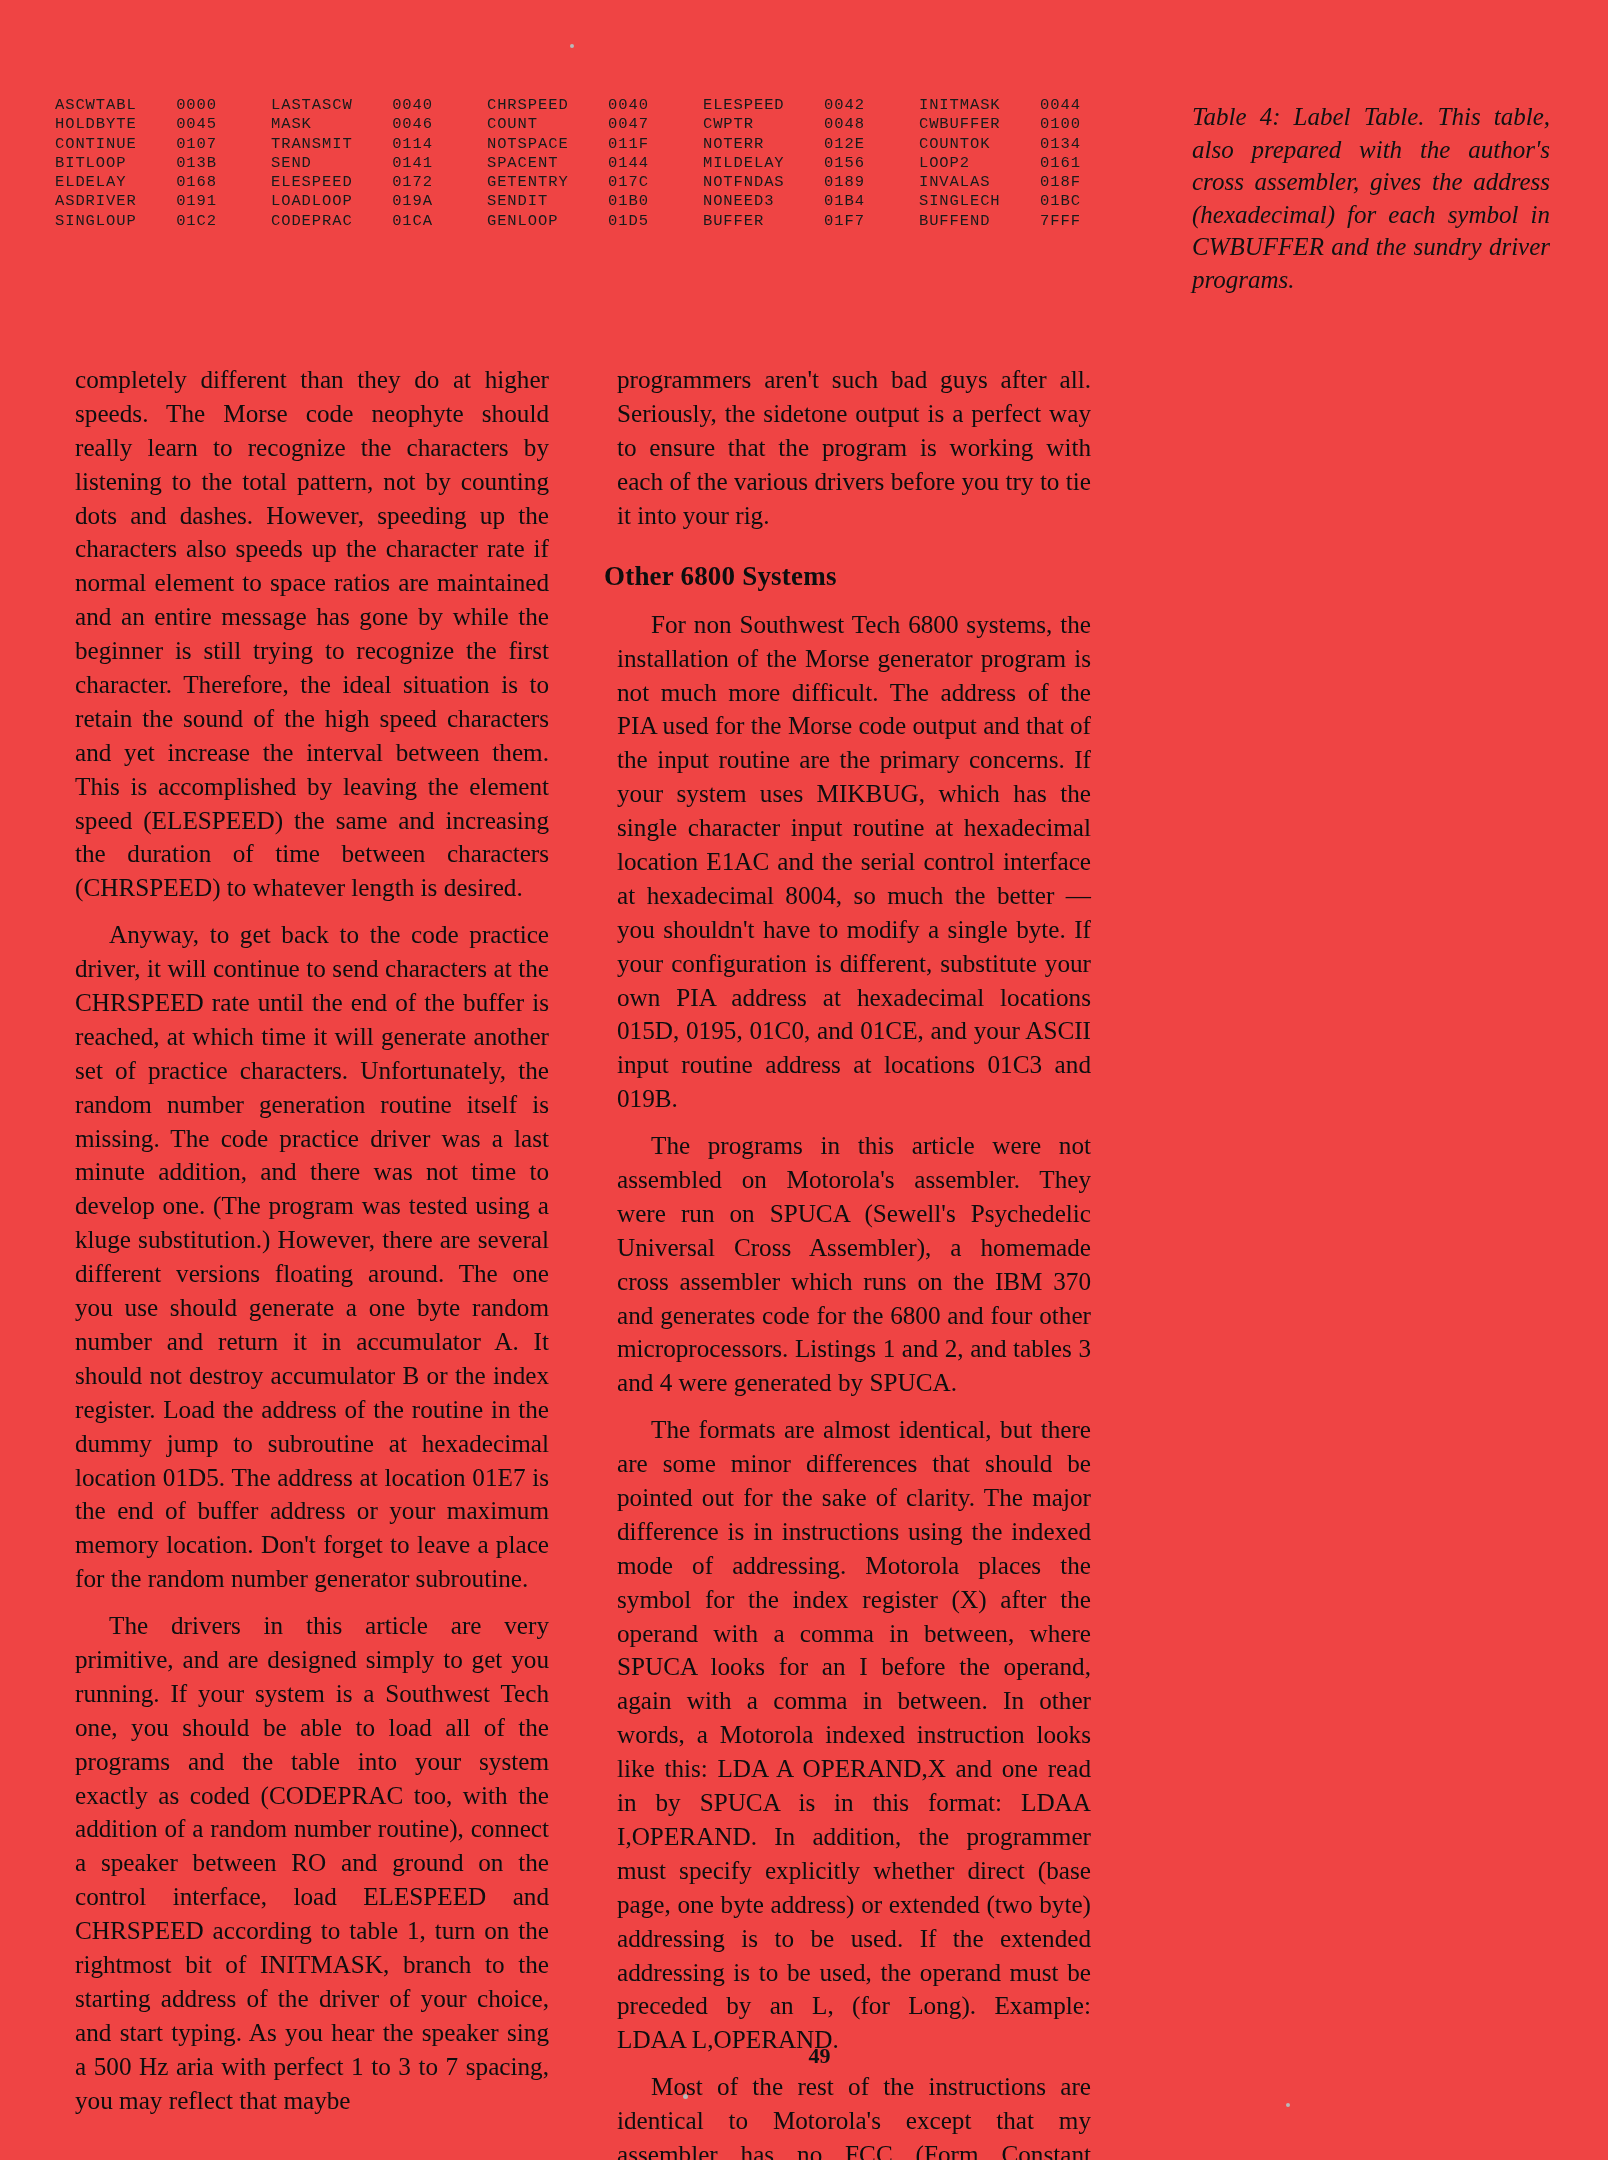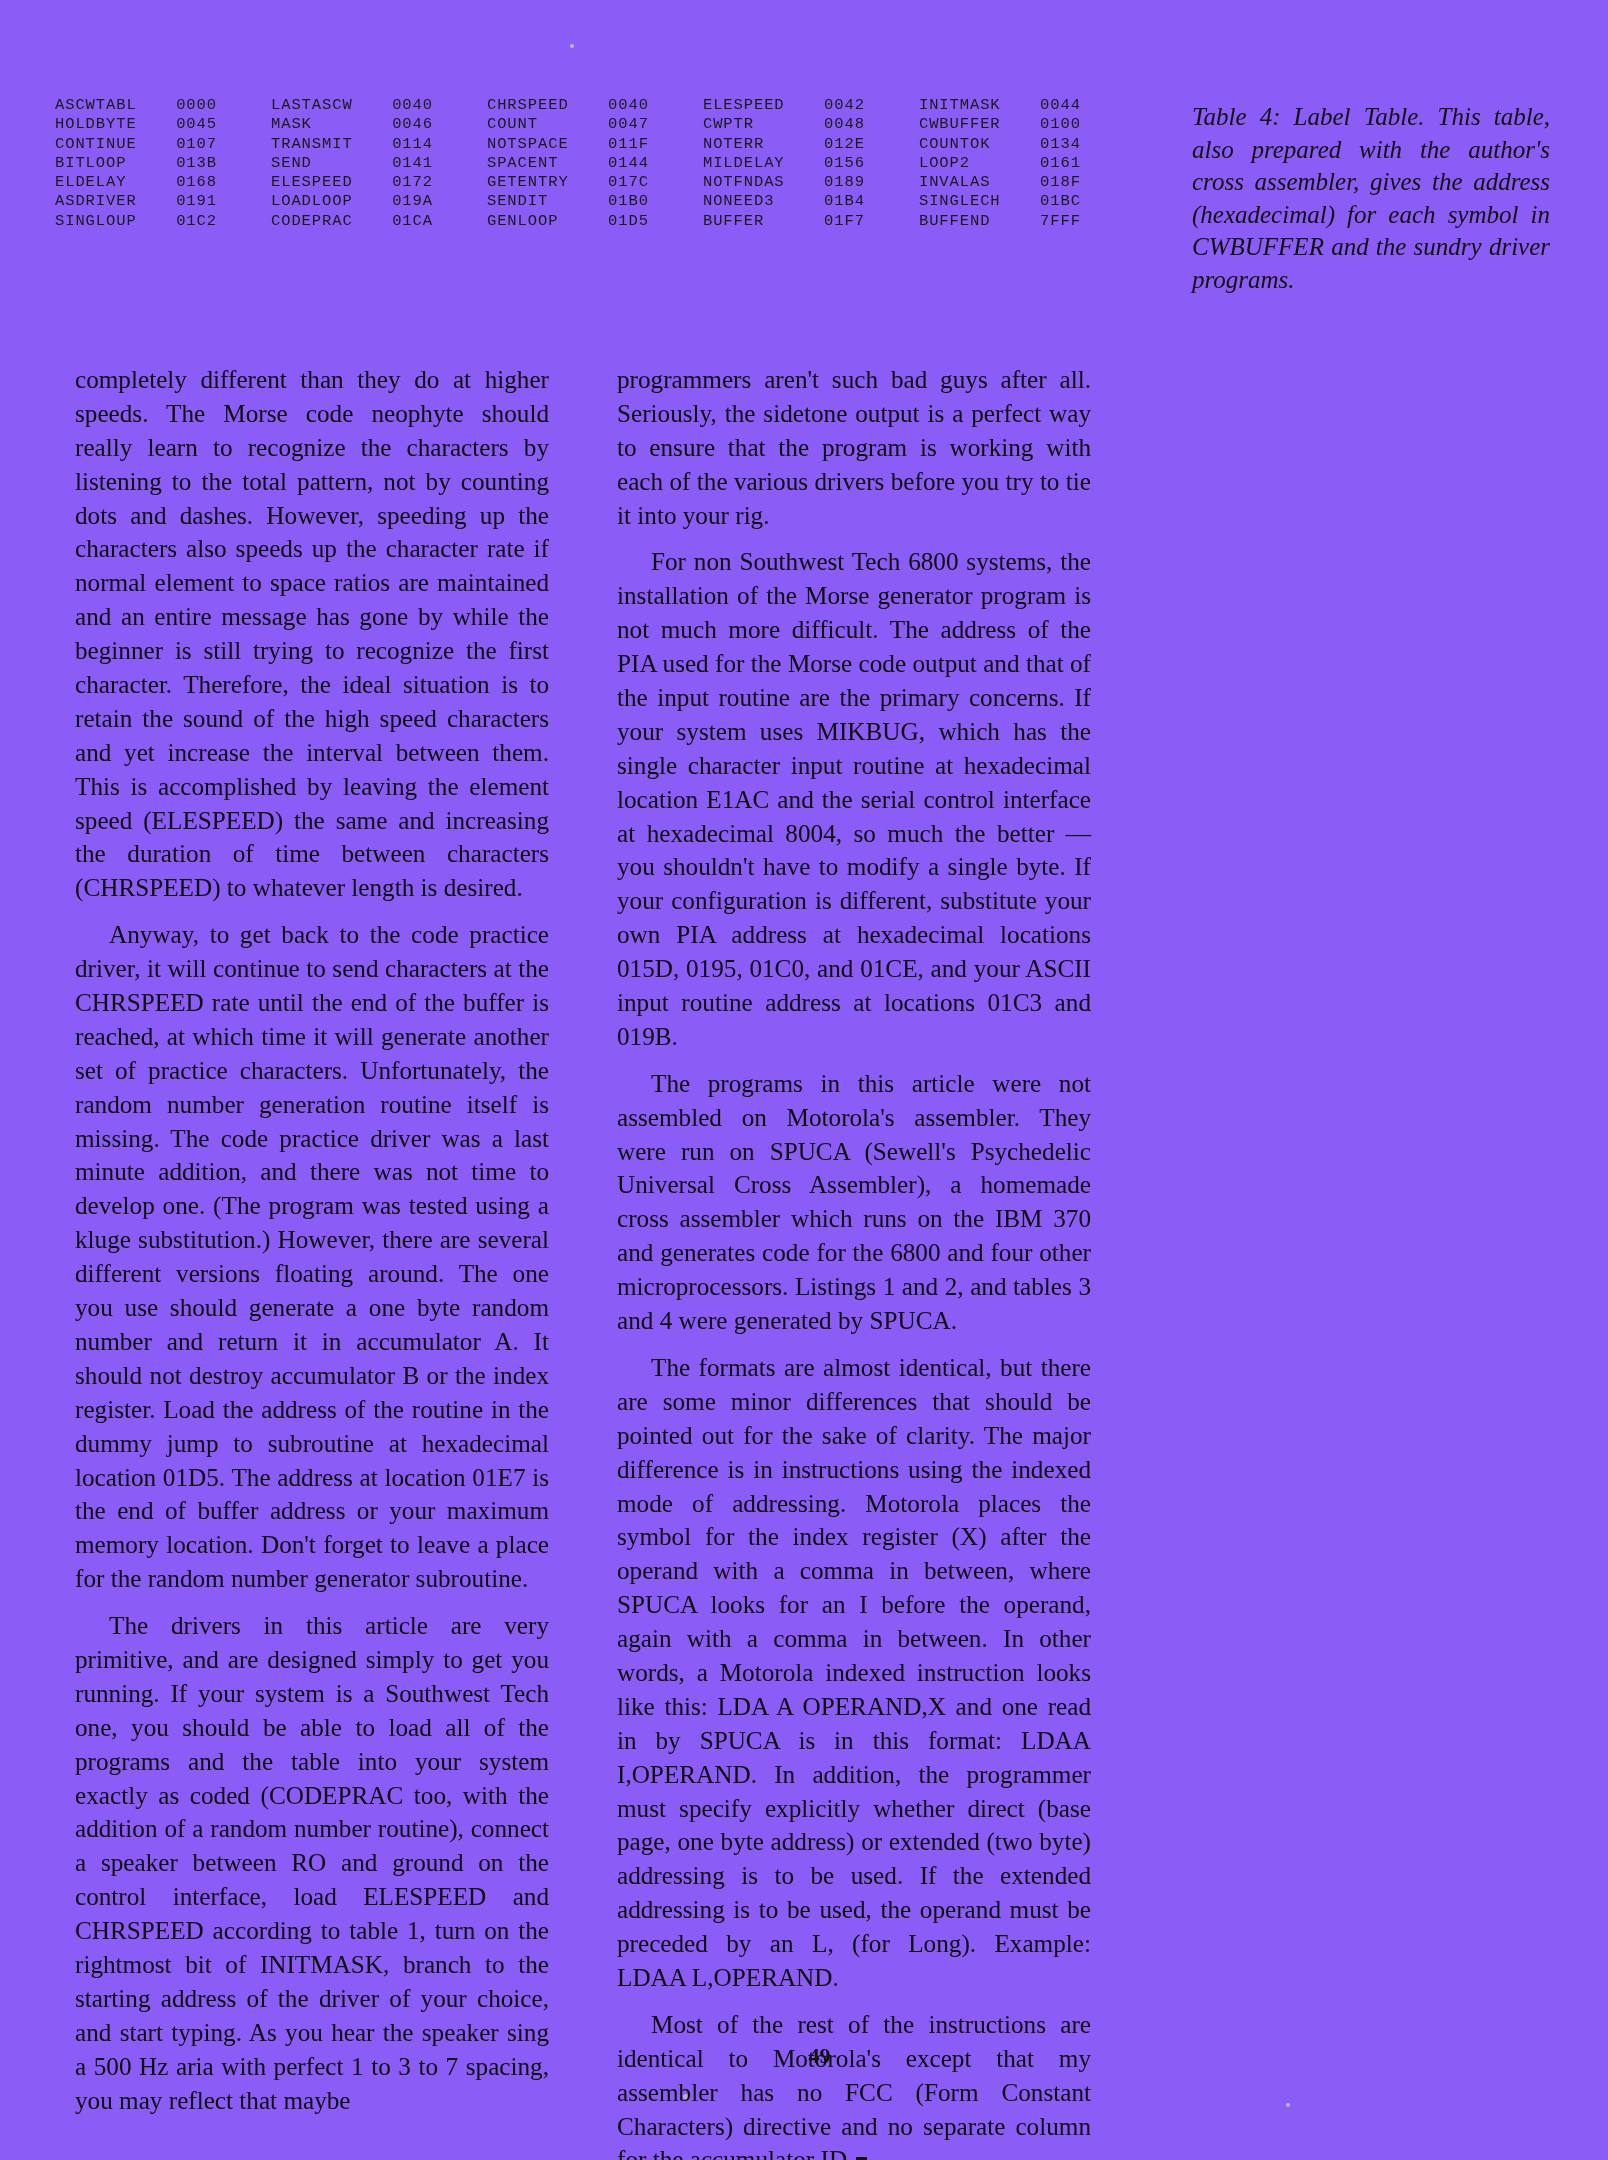--- a/index.html
+++ b/index.html
@@ -11,21 +11,21 @@
     width: 1608px;
     height: 2160px;
     position: relative;
     font-family: "Liberation Sans", sans-serif;
     color: #111111;
     overflow: hidden;
   }
   .page {
     position: absolute;
     inset: 0;
-    background: #8b5cf6;
+    background: #ef4444;
   }
 
   
   .table-block {
     position: absolute;
     left: 55px;
     top: 98px;
     width: 1080px;
   }
   .label-table {
@@ -224,20 +224,21 @@
   <div class="caption">Table 4: Label Table. This table, also prepared with the author's cross assembler, gives the address (hexadecimal) for each symbol in CWBUFFER and the sundry driver programs.</div>
 
   <div class="col col-left">
     <p class="noindent">completely different than they do at higher speeds. The Morse code neophyte should really learn to recognize the characters by listening to the total pattern, not by counting dots and dashes. However, speeding up the characters also speeds up the character rate if normal element to space ratios are maintained and an entire message has gone by while the beginner is still trying to recognize the first character. Therefore, the ideal situation is to retain the sound of the high speed characters and yet increase the interval between them. This is accomplished by leaving the element speed (ELESPEED) the same and increasing the duration of time between characters (CHRSPEED) to whatever length is desired.</p>
     <p>Anyway, to get back to the code practice driver, it will continue to send characters at the CHRSPEED rate until the end of the buffer is reached, at which time it will generate another set of practice characters. Unfortunately, the random number generation routine itself is missing. The code practice driver was a last minute addition, and there was not time to develop one. (The program was tested using a kluge substitution.) However, there are several different versions floating around. The one you use should generate a one byte random number and return it in accumulator A. It should not destroy accumulator B or the index register. Load the address of the routine in the dummy jump to subroutine at hexadecimal location 01D5. The address at location 01E7 is the end of buffer address or your maximum memory location. Don't forget to leave a place for the random number generator subroutine.</p>
     <p>The drivers in this article are very primitive, and are designed simply to get you running. If your system is a Southwest Tech one, you should be able to load all of the programs and the table into your system exactly as coded (CODEPRAC too, with the addition of a random number routine), connect a speaker between RO and ground on the control interface, load ELESPEED and CHRSPEED according to table 1, turn on the rightmost bit of INITMASK, branch to the starting address of the driver of your choice, and start typing. As you hear the speaker sing a 500 Hz aria with perfect 1 to 3 to 7 spacing, you may reflect that maybe</p>
   </div>
 
   <div class="col col-right">
     <p class="noindent">programmers aren't such bad guys after all. Seriously, the sidetone output is a perfect way to ensure that the program is working with each of the various drivers before you try to tie it into your rig.</p>
+    <h2 class="subhead">Other 6800 Systems</h2>
     <p>For non Southwest Tech 6800 systems, the installation of the Morse generator program is not much more difficult. The address of the PIA used for the Morse code output and that of the input routine are the primary concerns. If your system uses MIKBUG, which has the single character input routine at hexadecimal location E1AC and the serial control interface at hexadecimal 8004, so much the better — you shouldn't have to modify a single byte. If your configuration is different, substitute your own PIA address at hexadecimal locations 015D, 0195, 01C0, and 01CE, and your ASCII input routine address at locations 01C3 and 019B.</p>
     <p>The programs in this article were not assembled on Motorola's assembler. They were run on SPUCA (Sewell's Psychedelic Universal Cross Assembler), a homemade cross assembler which runs on the IBM 370 and generates code for the 6800 and four other microprocessors. Listings 1 and 2, and tables 3 and 4 were generated by SPUCA.</p>
     <p>The formats are almost identical, but there are some minor differences that should be pointed out for the sake of clarity. The major difference is in instructions using the indexed mode of addressing. Motorola places the symbol for the index register (X) after the operand with a comma in between, where SPUCA looks for an I before the operand, again with a comma in between. In other words, a Motorola indexed instruction looks like this: LDA A OPERAND,X and one read in by SPUCA is in this format: LDAA I,OPERAND. In addition, the programmer must specify explicitly whether direct (base page, one byte address) or extended (two byte) addressing is to be used. If the extended addressing is to be used, the operand must be preceded by an L, (for Long). Example: LDAA L,OPERAND.</p>
     <p><span>Most of the rest of the instructions are identical to Motorola's except that my assembler has no FCC (Form Constant Characters) directive and no separate column for the accumulator ID.</span><span class="endmark"></span></p>
   </div>
 
   <div class="folio">49</div>
 
 </div>
 

